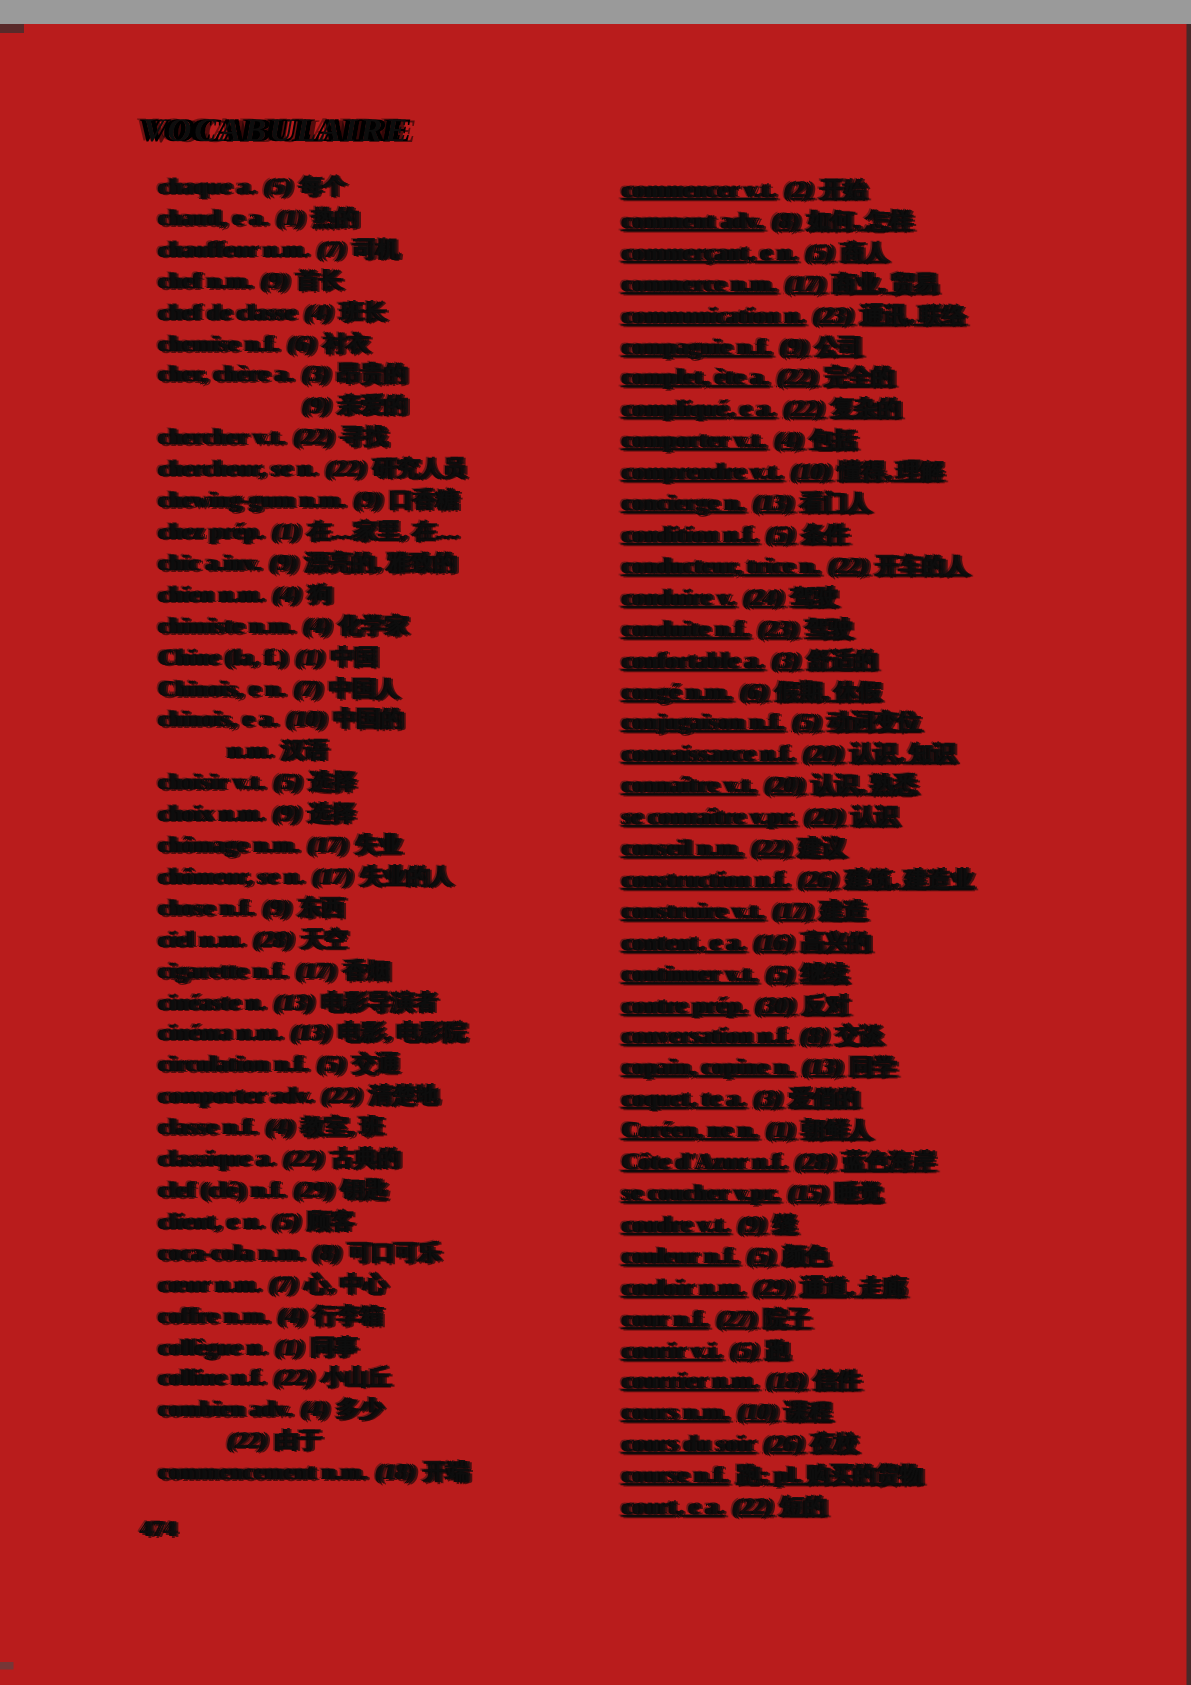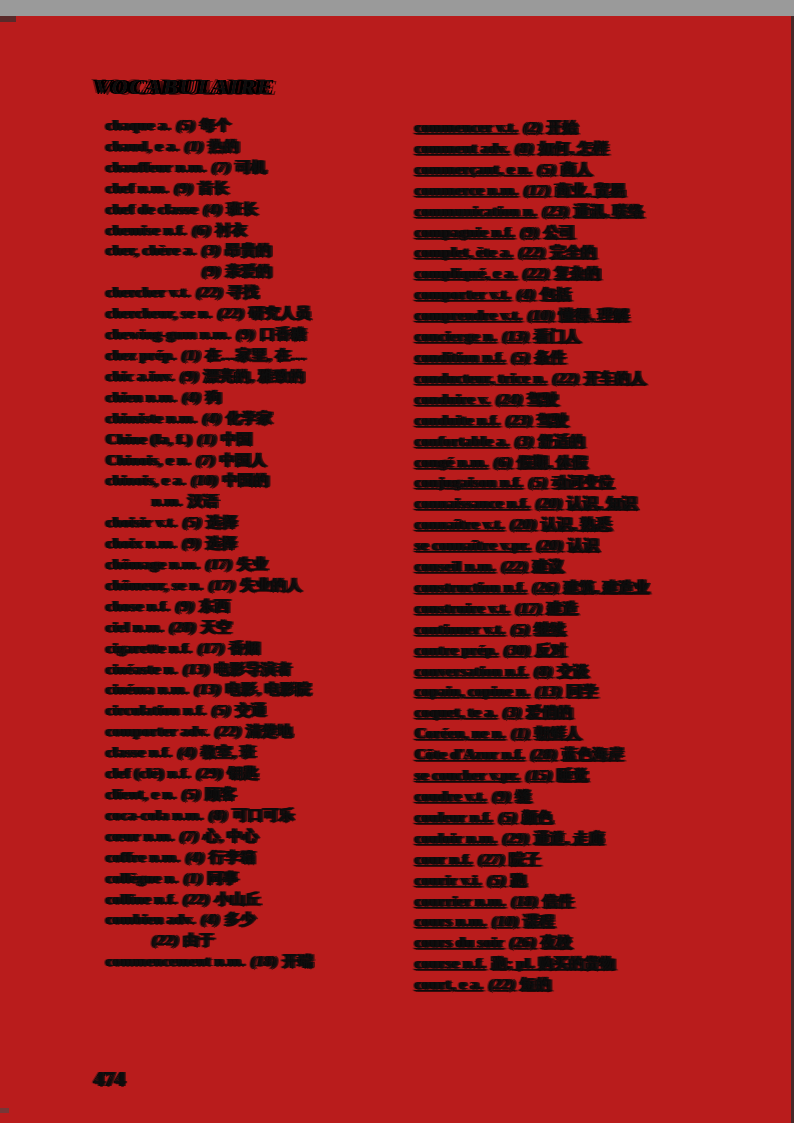--- a/index.html
+++ b/index.html
@@ -40,22 +40,22 @@
   .line{
     height:20.92px;line-height:20.92px;
     font-size:15px;white-space:nowrap;
   }
   .line .fr{margin-right:6px;}
   .line .num{margin-right:5px;font-style:italic;}
   .line .zh{font-size:15px;}
   .indent1{padding-left:96px;}
   .indent2{padding-left:46px;}
   .pagenum{
-    position:absolute;left:94px;top:1052px;
-    font-size:20px;
+    position:absolute;left:94px;top:996px;
+    font-size:15px;
   }
   
   .edge-right{position:absolute;right:0;top:0;width:3px;height:1123px;background:#2c2c2c;opacity:.8;}
   .edge-topleft{position:absolute;left:0;top:0;width:16px;height:6px;background:#303030;opacity:.7;}
   .edge-bottomleft{position:absolute;left:0;top:1092px;width:9px;height:5px;background:#4a4a4a;opacity:.6;}
   .edge-bottom{position:absolute;left:0;top:1120px;width:794px;height:3px;background:#3a3a3a;opacity:.5;}
 </style>
 </head>
 <body>
 
@@ -88,20 +88,21 @@
       <div class="line smudge"><span class="fr">chômage n.m.</span><span class="num">(17)</span><span class="zh">失业</span></div>
       <div class="line smudge"><span class="fr">chômeur, se n.</span><span class="num">(17)</span><span class="zh">失业的人</span></div>
       <div class="line smudge"><span class="fr">chose n.f.</span><span class="num">(9)</span><span class="zh">东西</span></div>
       <div class="line smudge"><span class="fr">ciel n.m.</span><span class="num">(28)</span><span class="zh">天空</span></div>
       <div class="line smudge"><span class="fr">cigarette n.f.</span><span class="num">(17)</span><span class="zh">香烟</span></div>
       <div class="line smudge"><span class="fr">cinéaste n.</span><span class="num">(13)</span><span class="zh">电影导演者</span></div>
       <div class="line smudge"><span class="fr">cinéma n.m.</span><span class="num">(13)</span><span class="zh">电影, 电影院</span></div>
       <div class="line smudge"><span class="fr">circulation n.f.</span><span class="num">(5)</span><span class="zh">交通</span></div>
       <div class="line smudge"><span class="fr">comporter adv.</span><span class="num">(22)</span><span class="zh">清楚地</span></div>
       <div class="line smudge"><span class="fr">classe n.f.</span><span class="num">(4)</span><span class="zh">教室, 班</span></div>
+      <div class="line smudge"><span class="fr">classique a.</span><span class="num">(22)</span><span class="zh">古典的</span></div>
       <div class="line smudge"><span class="fr">clef (clé) n.f.</span><span class="num">(29)</span><span class="zh">钥匙</span></div>
       <div class="line smudge"><span class="fr">client, e n.</span><span class="num">(5)</span><span class="zh">顾客</span></div>
       <div class="line smudge"><span class="fr">coca-cola n.m.</span><span class="num">(8)</span><span class="zh">可口可乐</span></div>
       <div class="line smudge"><span class="fr">cœur n.m.</span><span class="num">(7)</span><span class="zh">心, 中心</span></div>
       <div class="line smudge"><span class="fr">coffre n.m.</span><span class="num">(4)</span><span class="zh">行李箱</span></div>
       <div class="line smudge"><span class="fr">collègue n.</span><span class="num">(1)</span><span class="zh">同事</span></div>
       <div class="line smudge"><span class="fr">colline n.f.</span><span class="num">(22)</span><span class="zh">小山丘</span></div>
       <div class="line smudge"><span class="fr">combien adv.</span><span class="num">(4)</span><span class="zh">多少</span></div>
       <div class="line smudge indent2"><span class="num">(22)</span><span class="zh">由于</span></div>
       <div class="line smudge"><span class="fr">commencement n.m.</span><span class="num">(18)</span><span class="zh">开端</span></div>
@@ -125,20 +126,21 @@
       <div class="line smudge"><span class="fr">conduite n.f.</span><span class="num">(23)</span><span class="zh">驾驶</span></div>
       <div class="line smudge"><span class="fr">confortable a.</span><span class="num">(3)</span><span class="zh">舒适的</span></div>
       <div class="line smudge"><span class="fr">congé n.m.</span><span class="num">(6)</span><span class="zh">假期, 休假</span></div>
       <div class="line smudge"><span class="fr">conjugaison n.f.</span><span class="num">(5)</span><span class="zh">动词变位</span></div>
       <div class="line smudge"><span class="fr">connaissance n.f.</span><span class="num">(20)</span><span class="zh">认识, 知识</span></div>
       <div class="line smudge"><span class="fr">connaître v.t.</span><span class="num">(20)</span><span class="zh">认识, 熟悉</span></div>
       <div class="line smudge"><span class="fr">se connaître v.pr.</span><span class="num">(20)</span><span class="zh">认识</span></div>
       <div class="line smudge"><span class="fr">conseil n.m.</span><span class="num">(22)</span><span class="zh">建议</span></div>
       <div class="line smudge"><span class="fr">construction n.f.</span><span class="num">(26)</span><span class="zh">建筑, 建造业</span></div>
       <div class="line smudge"><span class="fr">construire v.t.</span><span class="num">(17)</span><span class="zh">建造</span></div>
+      <div class="line smudge"><span class="fr">content, e a.</span><span class="num">(16)</span><span class="zh">高兴的</span></div>
       <div class="line smudge"><span class="fr">continuer v.t.</span><span class="num">(5)</span><span class="zh">继续</span></div>
       <div class="line smudge"><span class="fr">contre prép.</span><span class="num">(30)</span><span class="zh">反对</span></div>
       <div class="line smudge"><span class="fr">conversation n.f.</span><span class="num">(8)</span><span class="zh">交谈</span></div>
       <div class="line smudge"><span class="fr">copain, copine n.</span><span class="num">(13)</span><span class="zh">同学</span></div>
       <div class="line smudge"><span class="fr">coquet, te a.</span><span class="num">(3)</span><span class="zh">爱俏的</span></div>
       <div class="line smudge"><span class="fr">Coréen, ne n.</span><span class="num">(1)</span><span class="zh">朝鲜人</span></div>
       <div class="line smudge"><span class="fr">Côte d'Azur n.f.</span><span class="num">(28)</span><span class="zh">蓝色海岸</span></div>
       <div class="line smudge"><span class="fr">se coucher v.pr.</span><span class="num">(15)</span><span class="zh">睡觉</span></div>
       <div class="line smudge"><span class="fr">coudre v.t.</span><span class="num">(9)</span><span class="zh">缝</span></div>
       <div class="line smudge"><span class="fr">couleur n.f.</span><span class="num">(5)</span><span class="zh">颜色</span></div>

